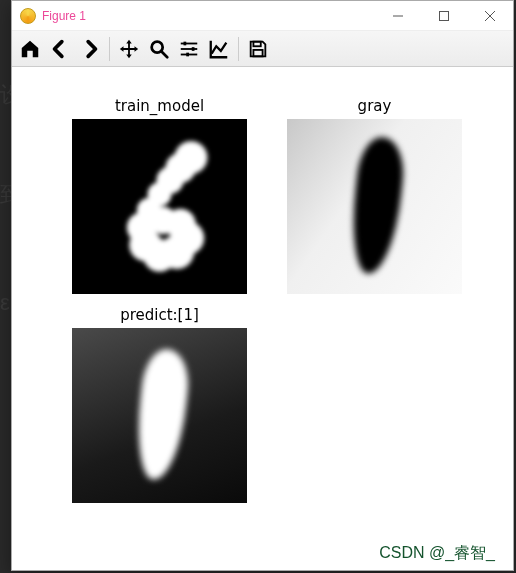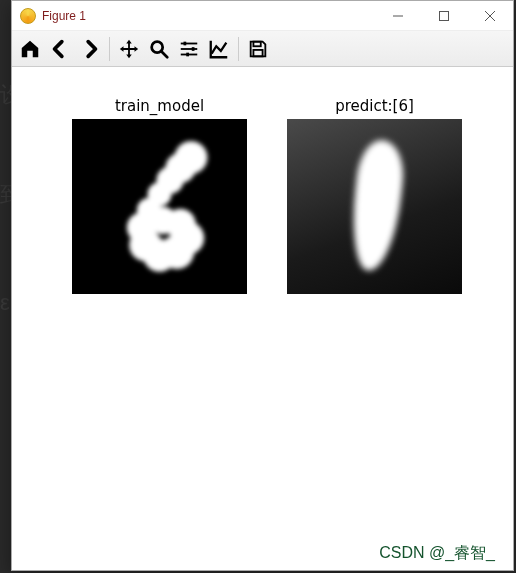--- a/index.html
+++ b/index.html
@@ -40,21 +40,21 @@
   }
   .titlebar .app-icon {
     width: 16px; height: 16px;
     margin: 0 6px 0 8px;
     border-radius: 50%;
     background: conic-gradient(#f7d84b, #f39c12, #f7d84b);
     border: 1px solid #c49a1a;
   }
   .titlebar .title {
     flex: 0 0 auto;
-    color: #7f1d1d;
+    color: #ec4899;
     font-size: 12px;
   }
   .titlebar .spacer { flex: 1; }
   .win-btn {
     width: 46px; height: 30px;
     display: flex; align-items: center; justify-content: center;
     color: #555;
   }
   .win-btn svg { width: 10px; height: 10px; }
 
@@ -279,23 +279,27 @@
 
   <div class="canvas">
     <div class="plot-grid">
 
       <div class="subplot">
         <div class="sub-title">train_model</div>
         <div class="sub-img img-train"></div>
       </div>
 
 
-
       <div class="subplot">
-        <div class="sub-title">predict:[6]</div>
+        <div class="sub-title">gray</div>
+        <div class="sub-img img-gray"></div>
+      </div>
+
+      <div class="subplot">
+        <div class="sub-title">predict:[1]</div>
         <div class="sub-img img-pred"></div>
       </div>
 
     </div>
 
     <div class="watermark">CSDN @_睿智_</div>
   </div>
 
 </div>
 

